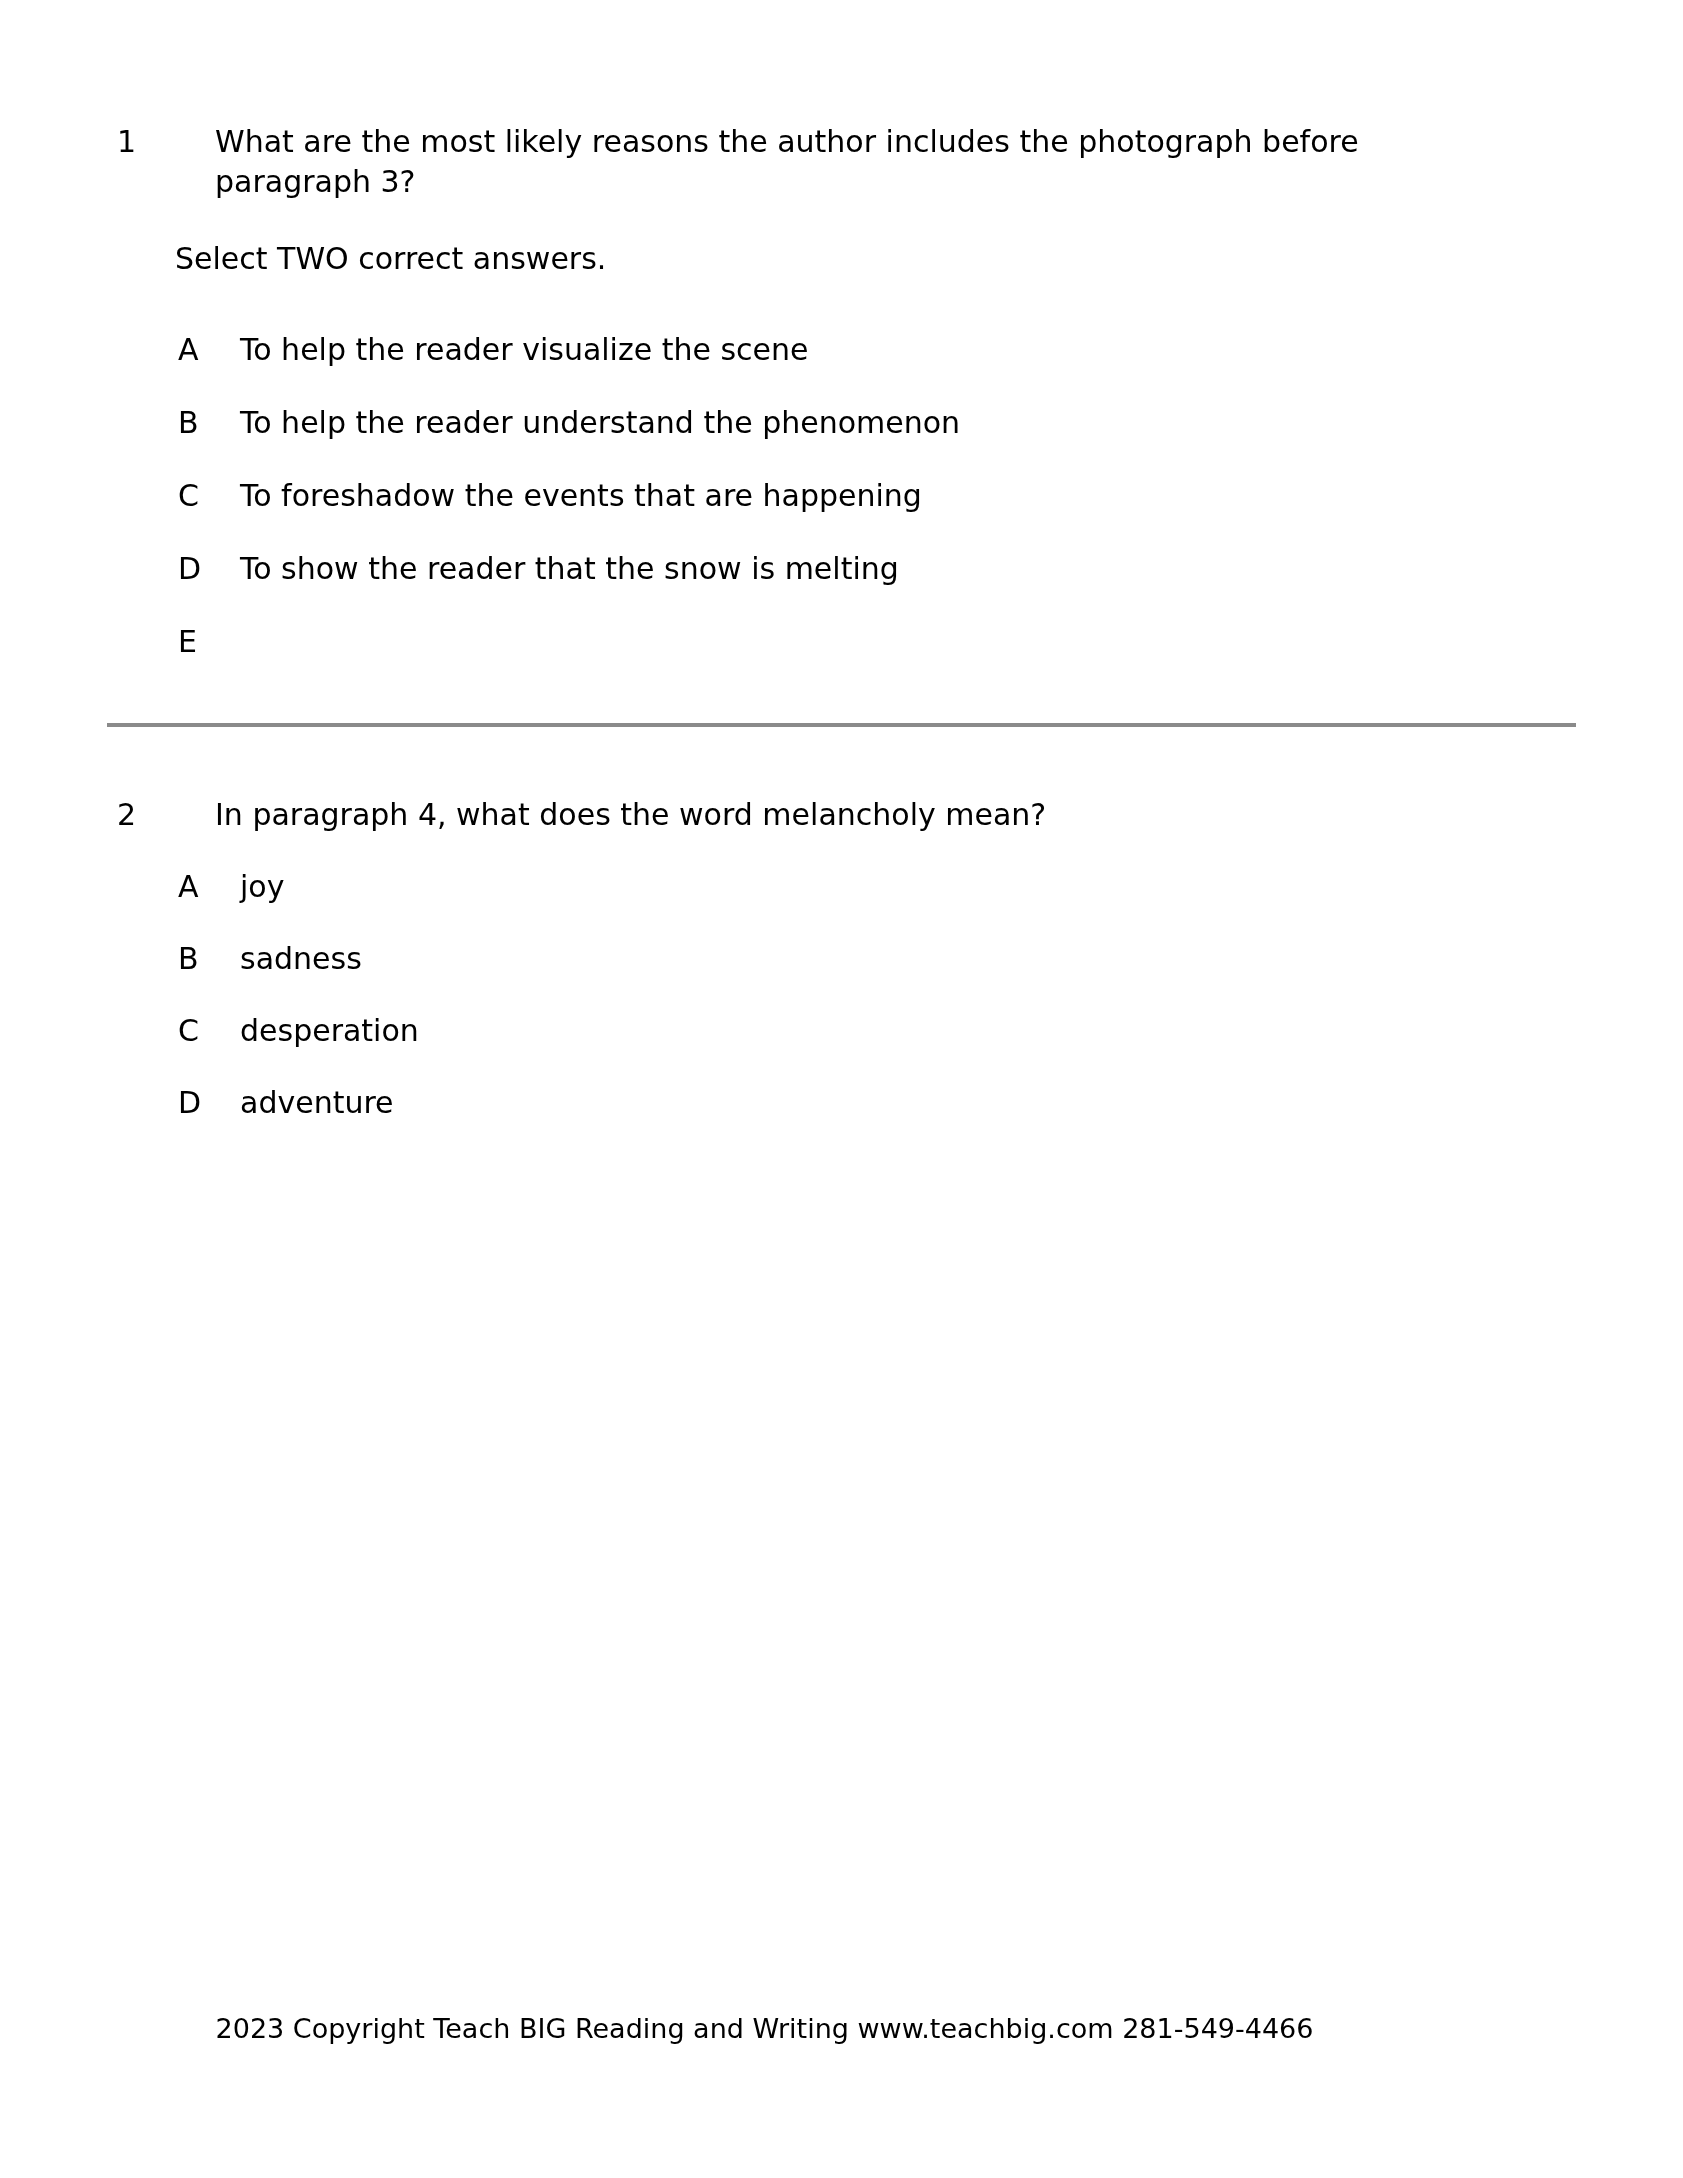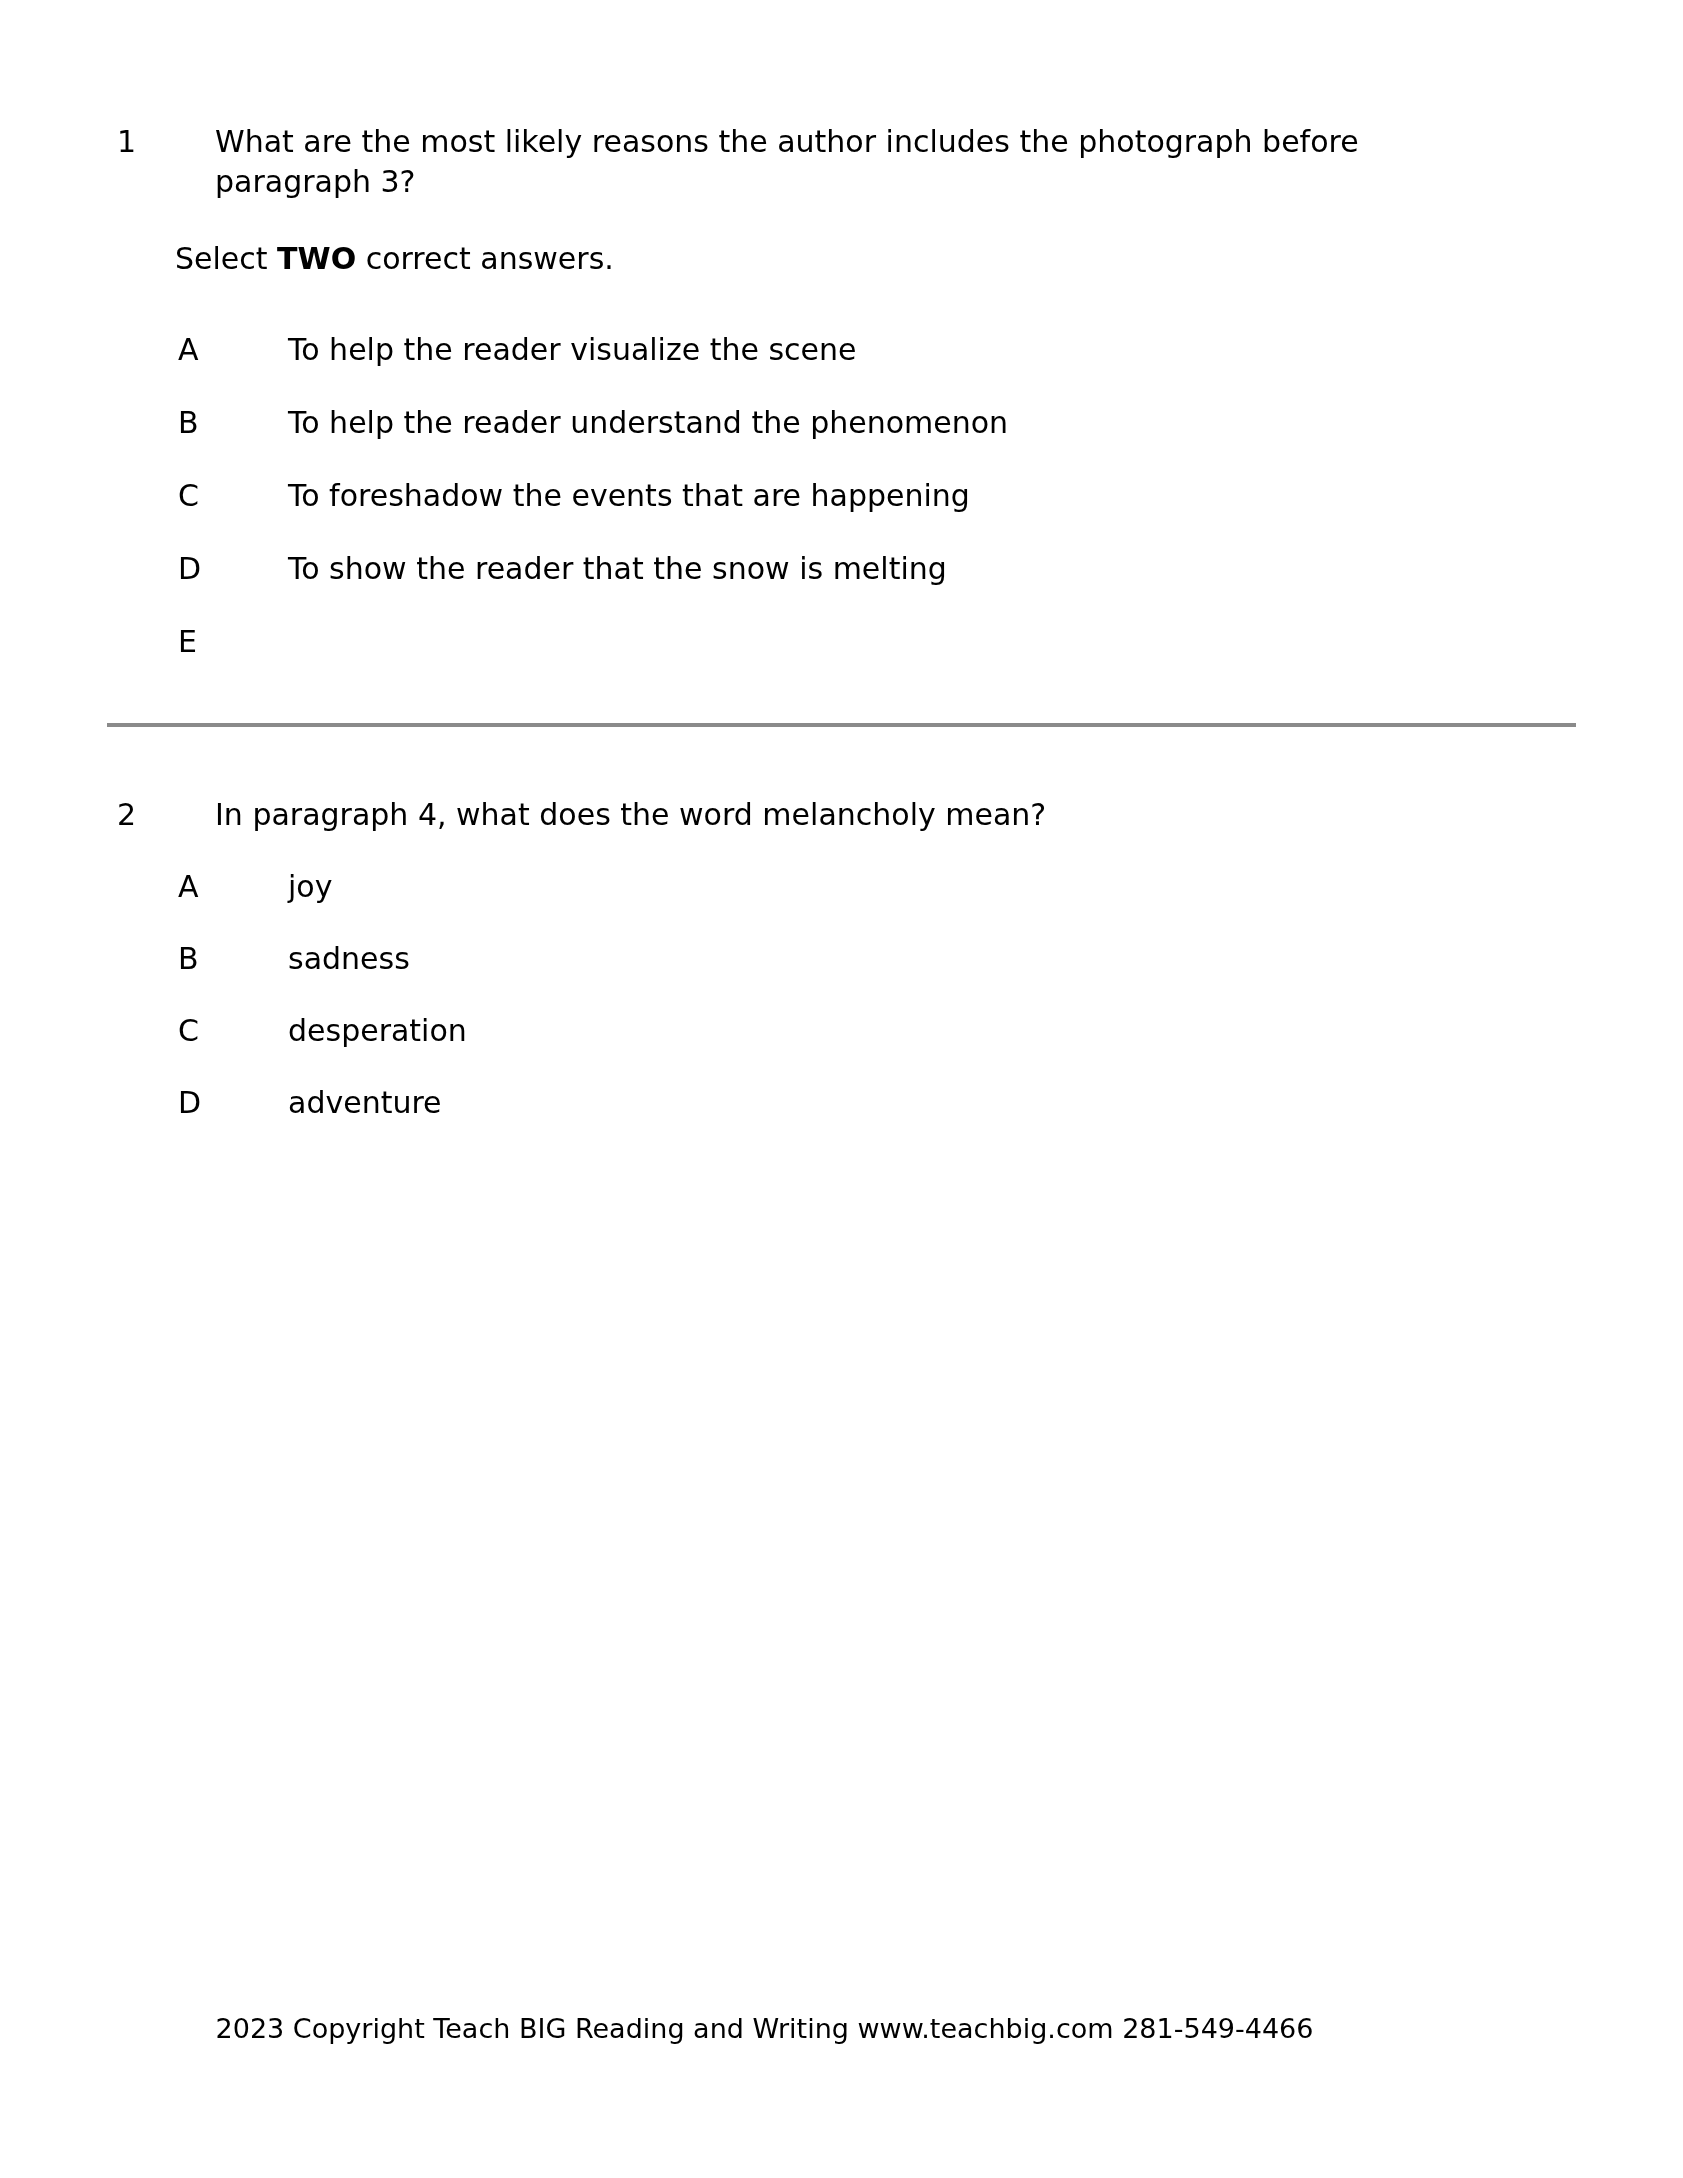--- a/index.html
+++ b/index.html
@@ -32,34 +32,33 @@
   }
   .q-text {
     max-width: 1287px;
     margin-left: 40px;
   }
   .select-prompt {
     margin-top: 37px;
     margin-left: 58px;
   }
   .select-prompt .emph {
-    font-weight: 700;
+    font-weight: 400;
   }
   .option-row {
     display: flex;
     align-items: flex-start;
     margin-left: 61px;
   }
   .option-letter {
     width: 62px;
     flex-shrink: 0;
   }
   .option-text {
     max-width: 1238px;
-    margin-left: 48px;
   }
   .opt-first-q1 { margin-top: 51px; }
   .opt-next-q1  { margin-top: 33px; }
   .opt-first-q2 { margin-top: 32px; }
   .opt-next-q2  { margin-top: 32px; }
   .italic { }
   .divider {
     position: absolute;
     left: 107px;
     top: 723px;

